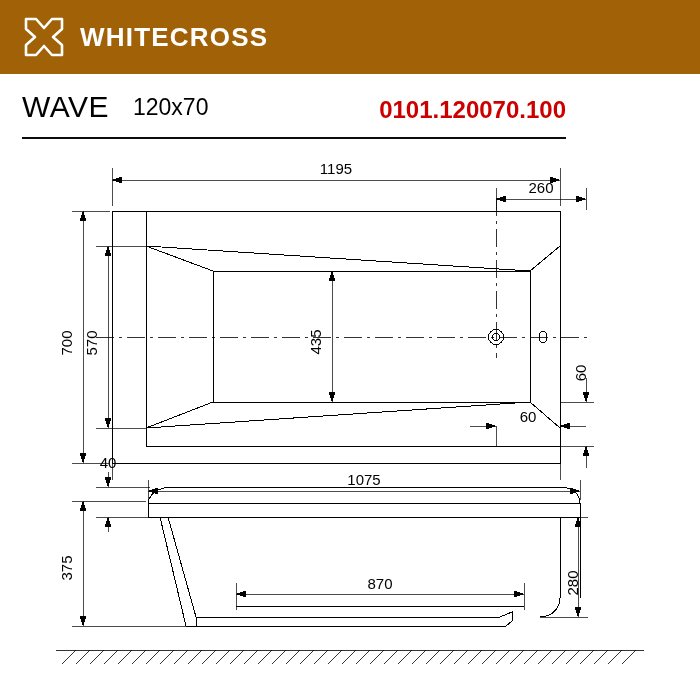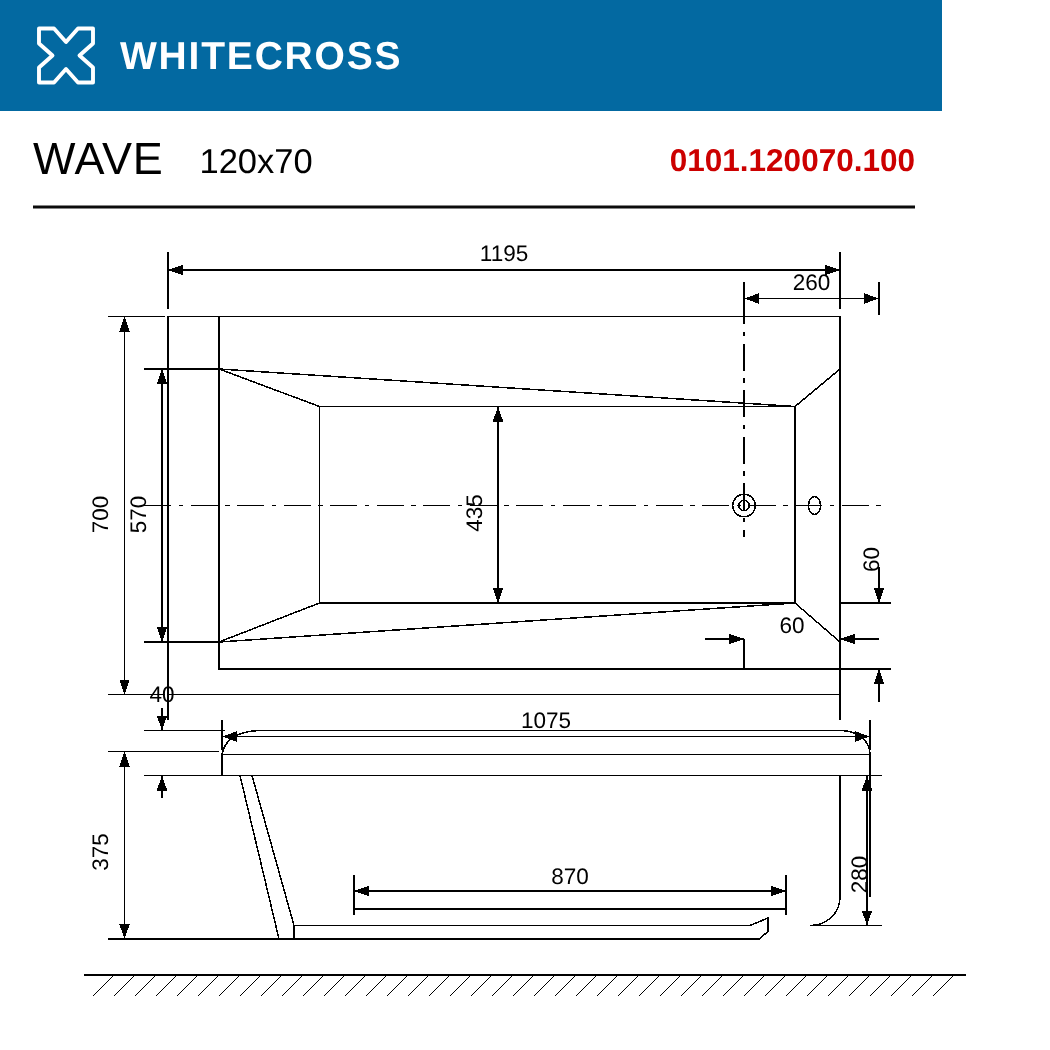--- a/index.html
+++ b/index.html
@@ -18,23 +18,23 @@
   .page {
     position: relative;
     width: 700px;
     height: 700px;
   }
   
   .brandbar {
     position: absolute;
     left: 0;
     top: 0;
-    width: 628px;
+    width: 700px;
     height: 74px;
-    background: #0369a1;
+    background: #a16207;
     display: flex;
     align-items: center;
   }
   .brand-logo {
     width: 44px;
     height: 44px;
     margin-left: 22px;
     flex: 0 0 auto;
   }
   .brand-name {
@@ -44,42 +44,41 @@
     font-weight: 700;
     margin-left: 14px;
   }
   
   .titlerow {
     position: absolute;
     left: 0;
     top: 74px;
     width: 588px;
     height: 64px;
-    padding-left: 44px;
   }
   .model-name {
     position: absolute;
     left: 22px;
     top: 16px;
     font-size: 30px;
     font-weight: 400;
     letter-spacing: 0.5px;
   }
   .model-size {
     position: absolute;
     left: 133px;
     top: 20px;
     font-size: 23px;
     font-weight: 400;
   }
   .model-code {
     position: absolute;
     right: 22px;
     top: 22px;
-    font-size: 21px;
+    font-size: 24px;
     font-weight: 700;
     color: #cc0000;
   }
   .rule {
     position: absolute;
     left: 22px;
     right: 22px;
     top: 63px;
     height: 2px;
     background: #0b0b0b;

